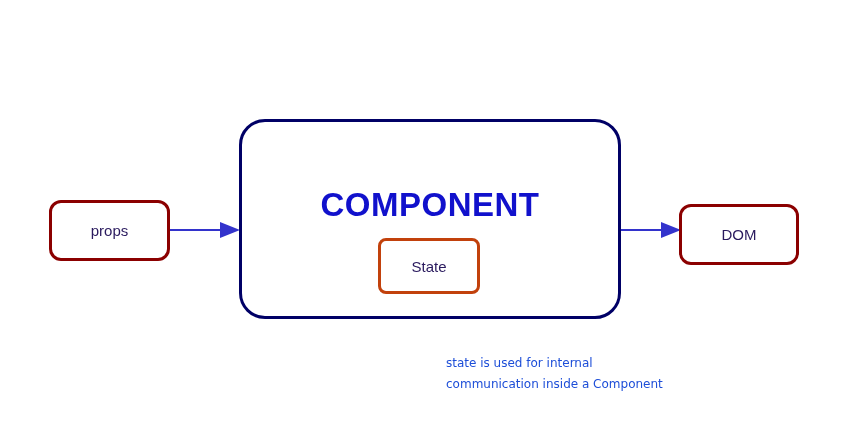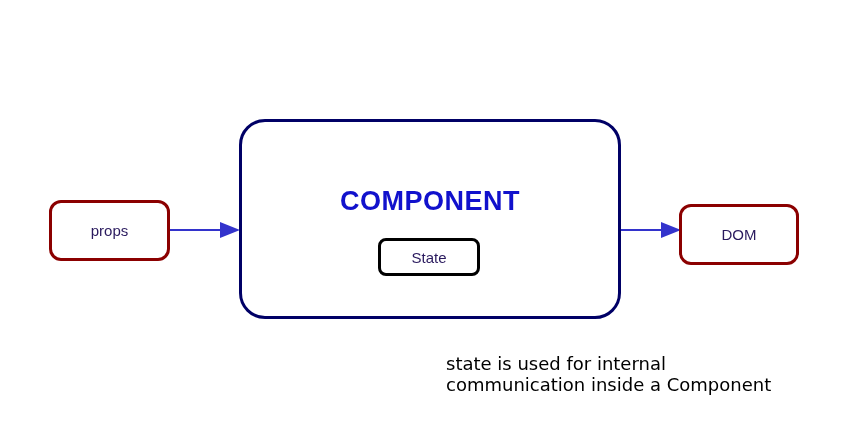--- a/index.html
+++ b/index.html
@@ -42,22 +42,22 @@
     top: 204px;
     width: 120px;
     height: 61px;
     border: 3px solid #8b0000;
     border-radius: 12px;
   }
   .node-state {
     left: 378px;
     top: 238px;
     width: 102px;
-    height: 38px;
-    border: 3px solid #000000;
+    height: 56px;
+    border: 3px solid #c2410c;
     border-radius: 8px;
   }
   .node-component {
     left: 239px;
     top: 119px;
     width: 382px;
     height: 200px;
     border: 3px solid #000066;
     border-radius: 26px;
     display: block;
@@ -70,44 +70,44 @@
     line-height: 1;
   }
 
   .component-title {
     position: absolute;
     left: 0;
     right: 0;
     top: 64px;
     text-align: center;
     font-family: "Liberation Sans", sans-serif;
-    font-size: 27px;
+    font-size: 33px;
     font-weight: bold;
     color: #1111cc;
     letter-spacing: 0.5px;
   }
 
   
   .arrow {
     position: absolute;
     height: 24px;
   }
   .arrow-left  { left: 170px; top: 218px; width: 70px; }
   .arrow-right { left: 621px; top: 218px; width: 60px; }
 
   
   .caption {
     position: absolute;
     left: 446px;
     top: 353px;
     width: 340px;
     font-family: "DejaVu Sans", sans-serif;
-    font-size: 18px;
+    font-size: 12px;
     line-height: 21px;
-    color: #000000;
+    color: #1d4ed8;
     white-space: pre-line;
   }
 </style>
 </head>
 <body>
 
 <div id="canvas">
 
   <div class="node node-props">
     <span class="node-label">props</span>

